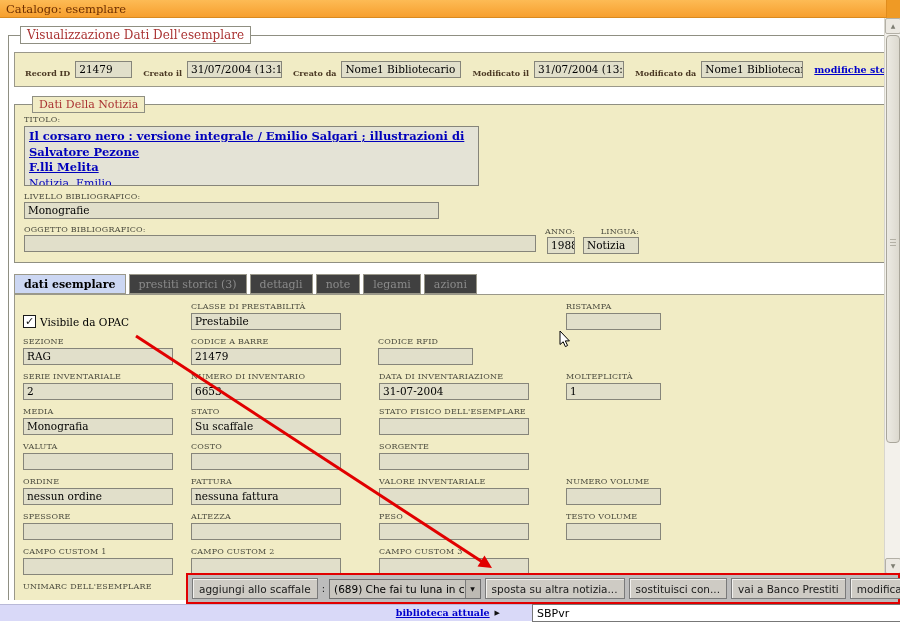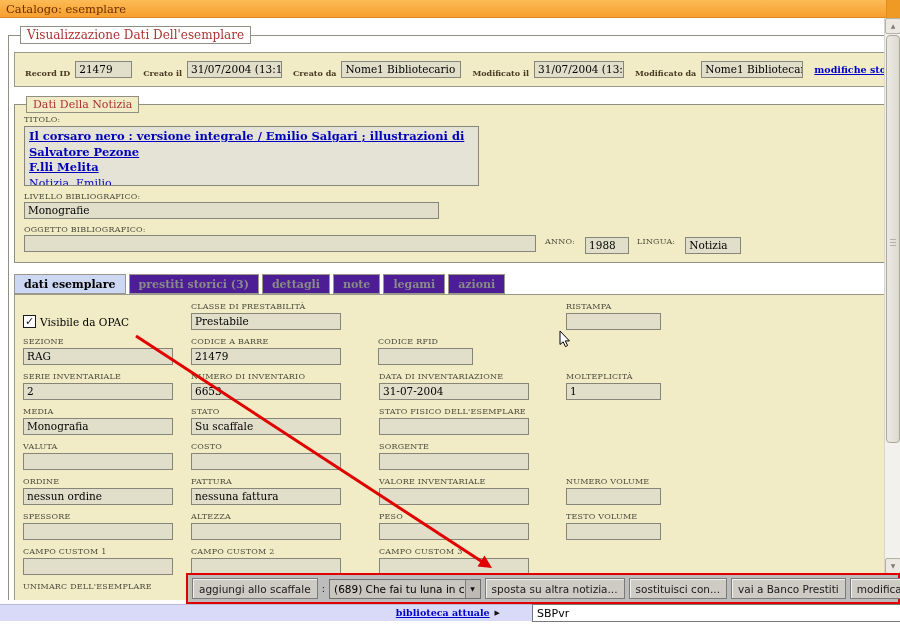--- a/index.html
+++ b/index.html
@@ -44,40 +44,40 @@
                   background:#f1ecc5; border:1px solid #9a988a; padding:0 10px; gap:11px; }
   .rfield { display:flex; align-items:flex-end; gap:5px; }
   .rlabel { font-size:8px; font-weight:bold; color:#4a3823; white-space:nowrap; }
   .rinput { background:#e1dfca; border:1px solid #86857a; height:17px; padding:1px 3px;
             font-size:10.5px; white-space:nowrap; overflow:hidden; }
   .hist-link { margin-left:auto; font-size:9.5px; font-weight:bold; color:#0000cc;
                text-decoration:underline; white-space:nowrap; }
 
   
   .notizia { position:relative; margin-top:9px; background:#f1ecc5; padding:2px 9px 10px 9px; }
-  .notizia > legend { margin-left:2px; padding:1px 6px; border:1px solid #8f8f82;
+  .notizia > legend { margin-left:8px; padding:1px 6px; border:1px solid #8f8f82;
                       background:#f1ecc5; color:#a33; font-size:11px; }
   .flabel { font-size:8px; color:#4c4c3f; letter-spacing:.2px; white-space:nowrap; }
   .titolo-box { margin-top:2px; width:455px; height:60px; background:#e4e3d6;
                 border:1px solid #86857a; padding:1px 4px; line-height:14.5px; overflow:hidden; }
   .tlink { color:#0000bb; text-decoration:underline; font-size:11.5px; font-weight:bold;margin-top:25px; }
   .tlink.plain { font-weight:normal; font-size:11px; }
   .finput { background:#e1dfca; border:1px solid #86857a; height:17px; padding:1px 3px;
             font-size:10.5px; overflow:hidden; white-space:nowrap; }
   .livello-input { width:415px; margin-top:1px; }
   .oggetto-input { width:512px; margin-top:1px; }
   .mt6 { margin-top:6px; }
   .anno-lingua { position:absolute; left:530px; bottom:8px; display:flex; gap:8px; }
-  .al-col { display:flex; gap:10px; }
-  .anno-input { width:44px; } .lingua-input { width:56px; }
+  .al-col { display:flex; flex-direction:column; gap:1px;align-items:flex-end; }
+  .anno-input { width:28px; } .lingua-input { width:56px; }
 
   
   .tabs { display:flex; margin-top:11px; }
-  .tab { border:1px solid #9a988a; background:#4c1d95; color:#8a8a8a; font-size:11px;
-         padding:3px 9px 2px 9px; margin-right:3px; white-space:nowrap;font-weight:bold; }
+  .tab { border:1px solid #9a988a; background:#404040; color:#8a8a8a; font-size:11px;
+         padding:3px 9px 2px 9px; margin-right:3px; white-space:nowrap; }
   .tab.active { background:#ccd7f3; color:#000; font-weight:bold; }
 
   
   .panel { border:1px solid #9a988a; background:#f1ecc5; height:330px;
            padding:7px 0 0 8px; }
   .frow { display:flex; margin-bottom:7px; }
   .fcell { display:flex; flex-direction:column; gap:2px; }
   .c1 { width:168px; } .c2 { width:188px; } .c3 { width:187px; } .c4 { width:100px; }
   .w-std { width:150px; } .w-nrw { width:95px; }
   .cb-row { display:flex; align-items:center; gap:4px; padding-top:13px; }

